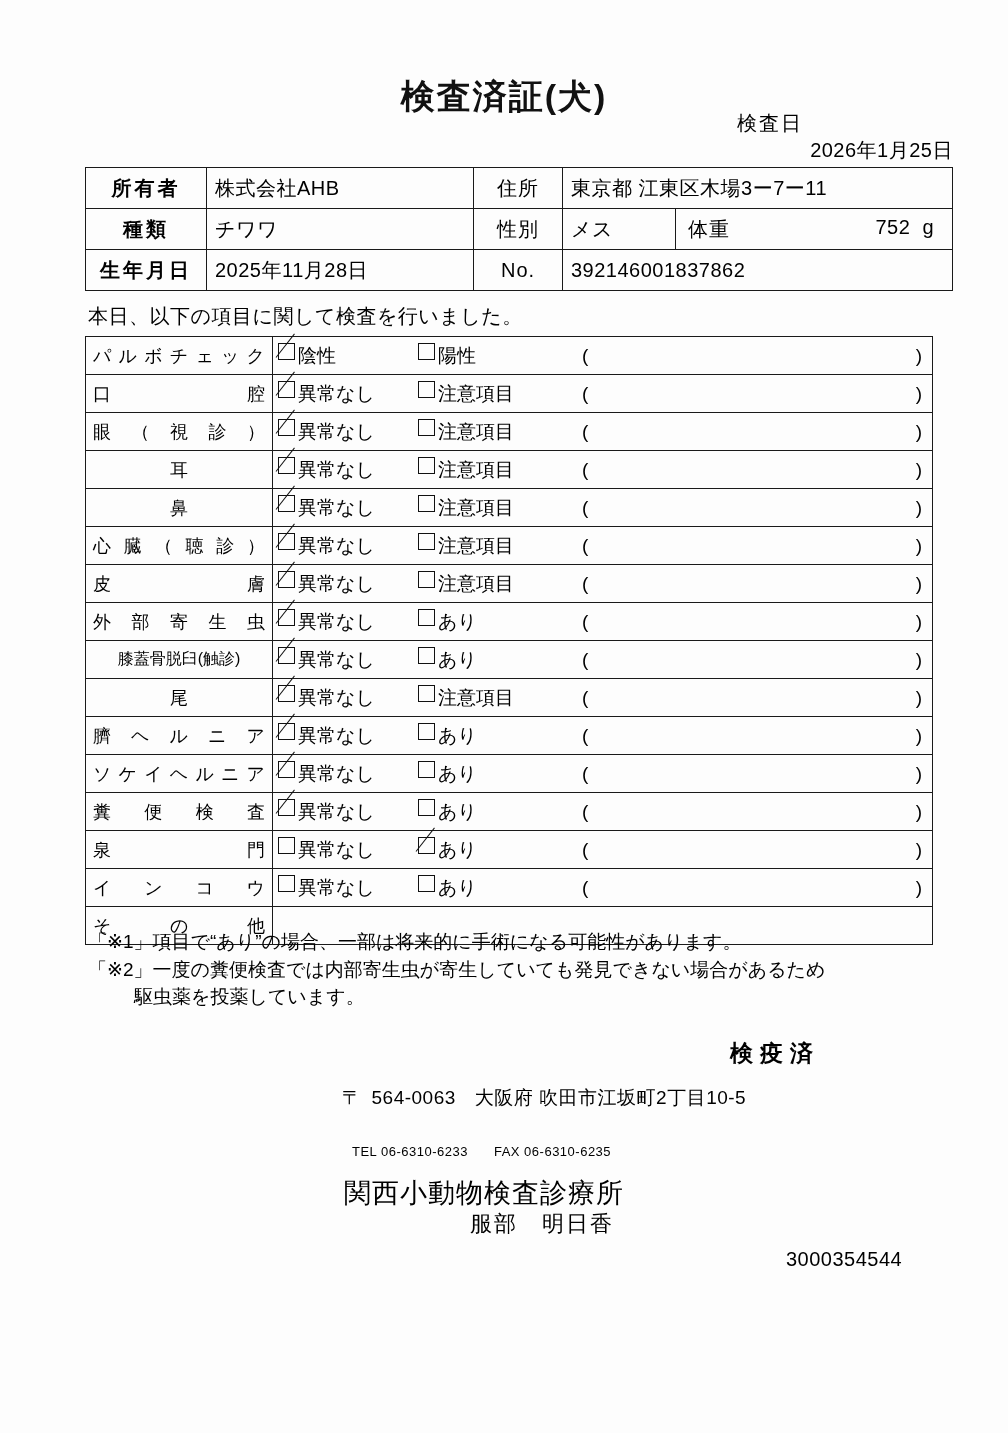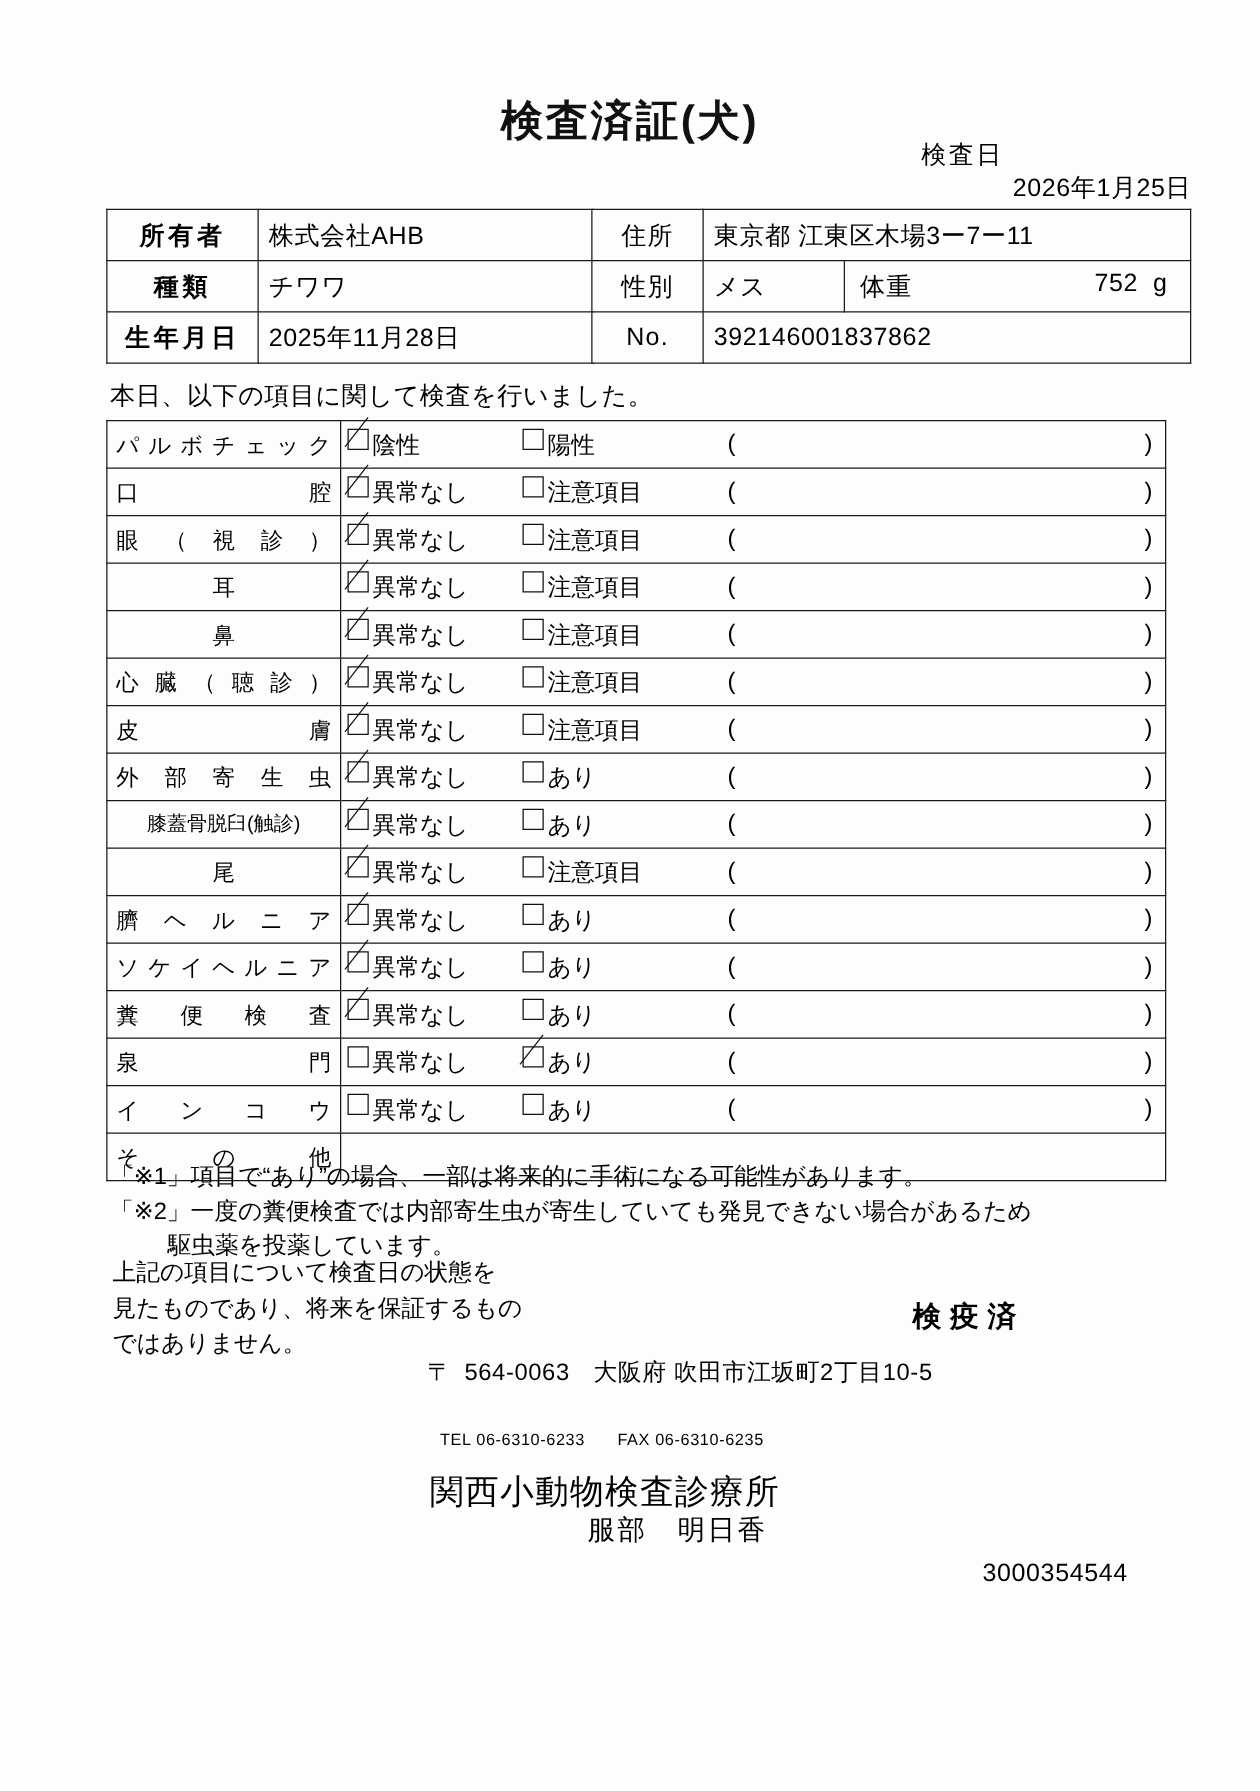--- a/index.html
+++ b/index.html
@@ -566,25 +566,20 @@
         </tbody>
     </table>
   </div>
 
   <div class="footnotes">
     <div>「※1」項目で“あり”の場合、一部は将来的に手術になる可能性があります。</div>
     <div>「※2」一度の糞便検査では内部寄生虫が寄生していても発見できない場合があるため</div>
     <div class="fn2-cont">駆虫薬を投薬しています。</div>
   </div>
 
-  <div class="disclaimer">
-    <div>上記の項目について検査日の状態を</div>
-    <div>見たものであり、将来を保証するもの</div>
-    <div>ではありません。</div>
-  </div>
 
   <div class="stamp">検疫済</div>
 
   <div class="addr-line">
     <span class="zip-mark">〒</span><span class="zip">564-0063</span><span>大阪府 吹田市江坂町2丁目10-5</span>
   </div>
   <div class="tel-line">
     <span>TEL 06-6310-6233</span><span class="fax">FAX 06-6310-6235</span>
   </div>
   <div class="clinic-name">関西小動物検査診療所</div>

